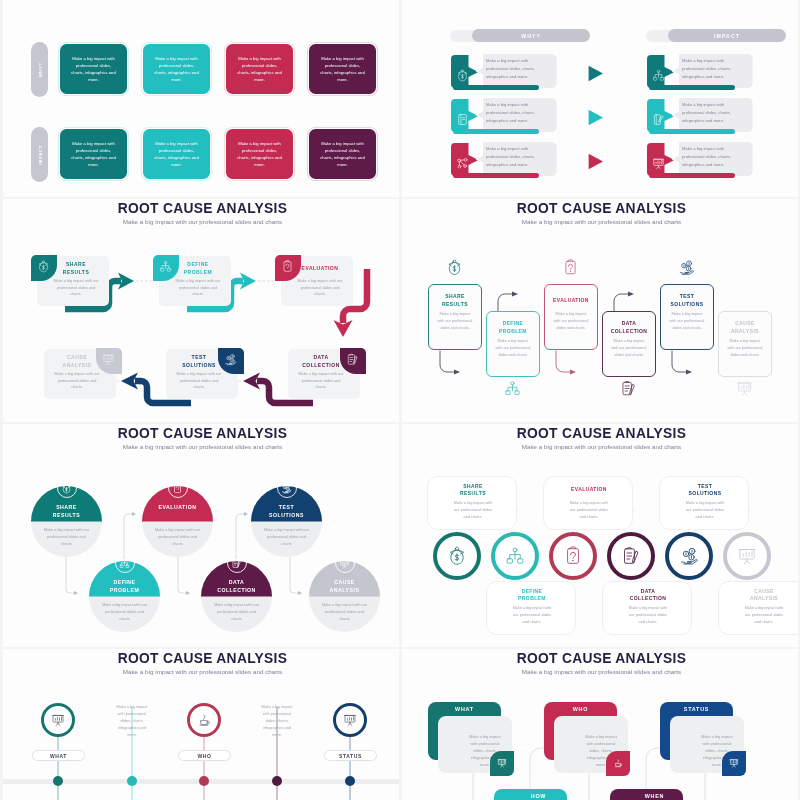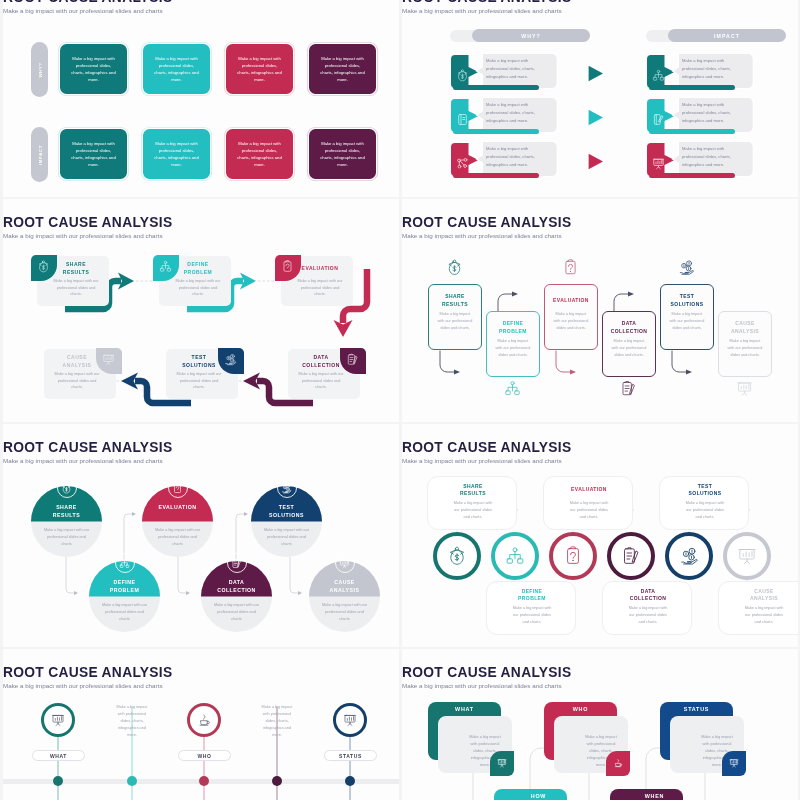--- a/index.html
+++ b/index.html
@@ -7,21 +7,21 @@
 html,body { width:800px; height:800px; }
 body {
   font-family: "Liberation Sans", sans-serif;
   background:#f4f4f5; overflow:hidden;
   -webkit-font-smoothing: antialiased;
 }
 .grid { position:absolute; left:0; top:-26px; width:800px; height:927px; }
 .slide { position:absolute; width:396px; height:223px; background:#fdfdfe; overflow:hidden; }
 .slide.c0 { left:3px; } .slide.c1 { left:402px; }
 .slide.r0 { top:0; } .slide.r1 { top:225px; } .slide.r2 { top:450px; } .slide.r3 { top:675px; }
-.hdr { position:absolute; left:0; width:399px; text-align:left; top:17px; }
+.hdr { position:absolute; left:0; width:399px; text-align:center; top:3px; }
 .ttl { font-weight:bold; color:#231f41; font-size:13.8px; letter-spacing:0.3px; line-height:1; }
 .sub { color:#7c8095; font-size:6.25px; margin-top:2.5px; letter-spacing:0.02px; }
 svg { display:block; overflow:visible; }
 
 
 .s1rows { position:absolute; left:0; top:70px; width:399px; }
 .s1row { position:relative; height:51px; margin-bottom:34px; }
 .s1pill { position:absolute; left:28px; top:-2px; width:17px; height:55px; border-radius:9px;
   background:#c4c7d0; }
 .s1pill span { position:absolute; left:50%; top:50%; transform:translate(-50%,-50%) rotate(-90deg);

